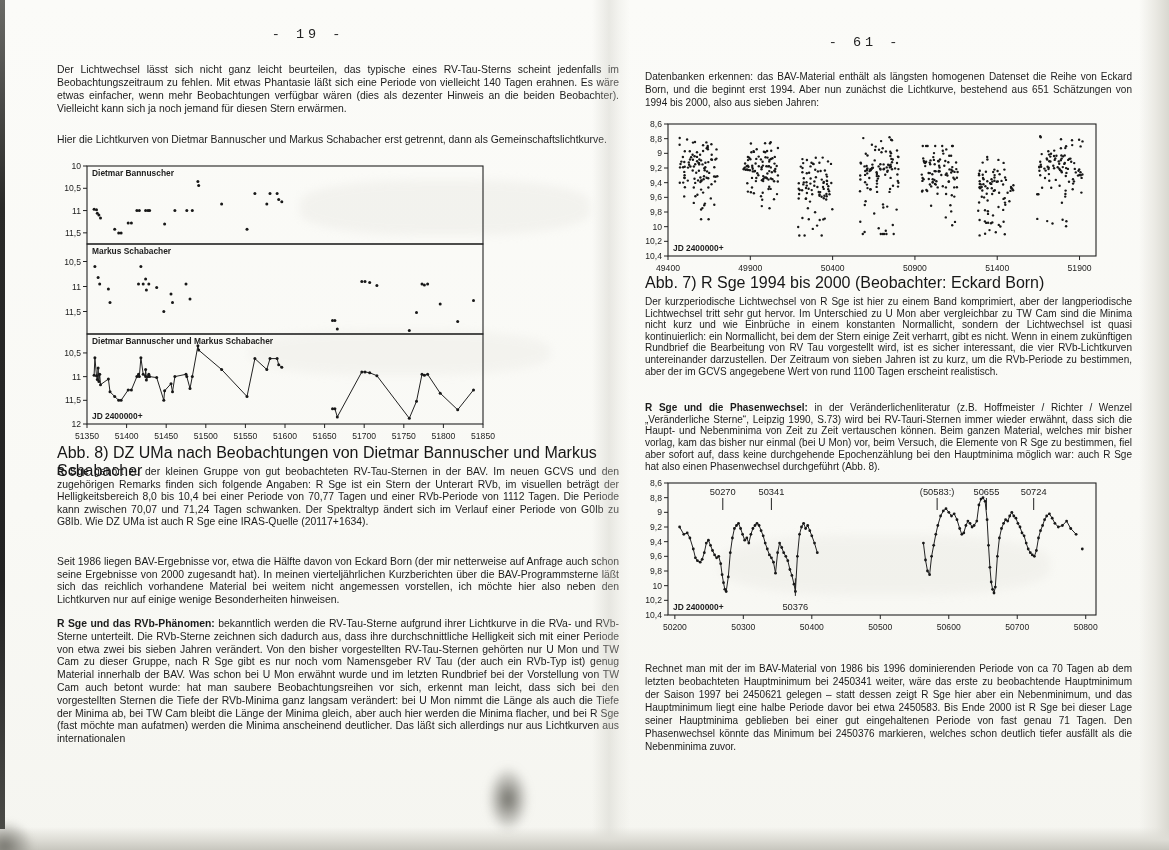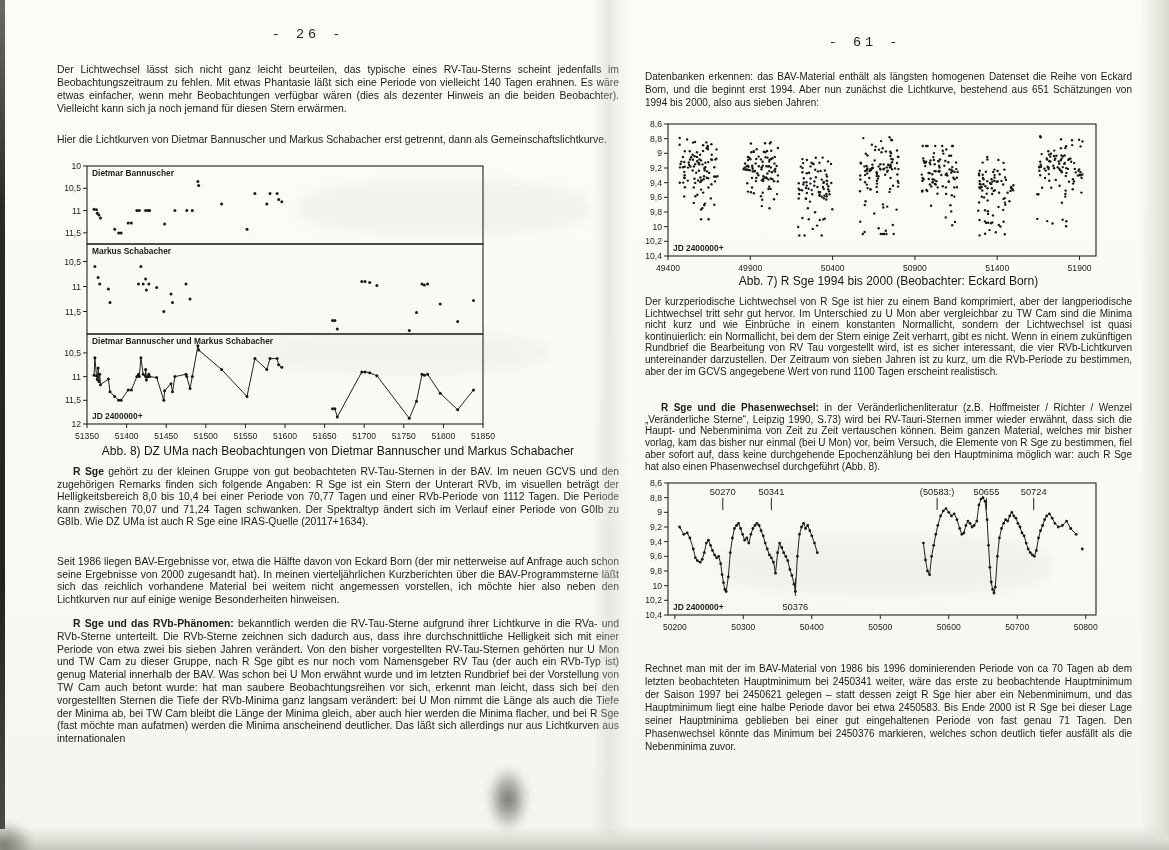--- a/index.html
+++ b/index.html
@@ -1,24 +1,24 @@
 <!DOCTYPE html>
 <html><head>
 <meta charset="utf-8">
 <style>
   html,body{margin:0;padding:0;background:#888;}
   #scan{position:relative;width:1169px;height:850px;overflow:hidden;
         background:linear-gradient(180deg,#fbfbf8 0%,#f9f9f5 60%,#f5f5f0 100%);
         font-family:"Liberation Sans",sans-serif;color:#1b1b1b;}
   .para{position:absolute;text-align:justify;line-height:12.9px;font-size:10.4px;}
   .rp{font-size:10px;}
-  .para b{font-weight:bold;margin-left:16px;}
+  .para b{font-weight:bold;}
   .page-header{position:absolute;font-family:"Liberation Mono","DejaVu Sans Mono",monospace;
         font-size:13.5px;letter-spacing:4px;text-align:center;width:140px;color:#222;}
-  .fig-caption{position:absolute;text-align:center;font-size:12px;color:#161616;}
+  .fig-caption{position:absolute;text-align:left;font-size:16px;color:#161616;}
   .chart{position:absolute;}
   svg text{font-family:"Liberation Sans",sans-serif;fill:#1d1d1d;}
   
   .edge-left{position:absolute;left:0;top:0;width:5px;height:829px;
         background:linear-gradient(180deg,#6a6a66,#2a2a28 25%,#222 70%,#4a4a46);}
   .band-bottom{position:absolute;left:0;bottom:0;width:100%;height:23px;
         background:linear-gradient(180deg,rgba(242,242,237,0),#deddd6 55%,#c7c6be);}
   .corner-bl{position:absolute;left:-8px;bottom:-8px;width:42px;height:38px;
         background:radial-gradient(ellipse at 30% 70%,#76756e,rgba(118,117,110,0) 70%);filter:blur(3px);}
   .gutter-blob{position:absolute;left:487px;top:766px;width:42px;height:66px;
@@ -27,21 +27,21 @@
         background:linear-gradient(90deg,rgba(205,204,196,0),rgba(203,202,194,.38) 45%,rgba(221,220,213,.25) 72%,rgba(221,220,213,0));}
   .edge-right{position:absolute;right:0;top:0;width:30px;height:100%;
         background:linear-gradient(270deg,#d9d8d0,#eae9e3 45%,rgba(236,235,229,0));}
   .ghost{position:absolute;filter:blur(4px);background:#e4e3dd;border-radius:40%;}
 </style>
 </head>
 <body>
 
 <div id="scan">
 
-  <div class="page-header" style="left:238px;top:27px">- 26 -</div>
+  <div class="page-header" style="left:238px;top:27px">- 19 -</div>
   <div class="page-header" style="left:795px;top:35px">- 61 -</div>
 
   <div class="ghost" style="left:300px;top:180px;width:290px;height:55px;opacity:.33"></div>
   <div class="ghost" style="left:250px;top:330px;width:300px;height:45px;opacity:.28"></div>
   <div class="ghost" style="left:720px;top:535px;width:330px;height:60px;opacity:.3"></div>
 
   <div class="para" style="left:57px;top:64px;width:562px">Der Lichtwechsel lässt sich nicht ganz leicht beurteilen, das typische eines RV-Tau-Sterns scheint jedenfalls im Beobachtungszeitraum zu fehlen. Mit etwas Phantasie läßt sich eine Periode von vielleicht 140 Tagen erahnen. Es wäre etwas einfacher, wenn mehr Beobachtungen verfügbar wären (dies als dezenter Hinweis an die beiden Beobachter). Vielleicht kann sich ja noch jemand für diesen Stern erwärmen.</div>
   <div class="para" style="left:57px;top:134px;width:562px">Hier die Lichtkurven von Dietmar Bannuscher und Markus Schabacher erst getrennt, dann als Gemeinschaftslichtkurve.</div>
 
   <svg class="chart" width="462" height="292" style="left:60px;top:158px">

